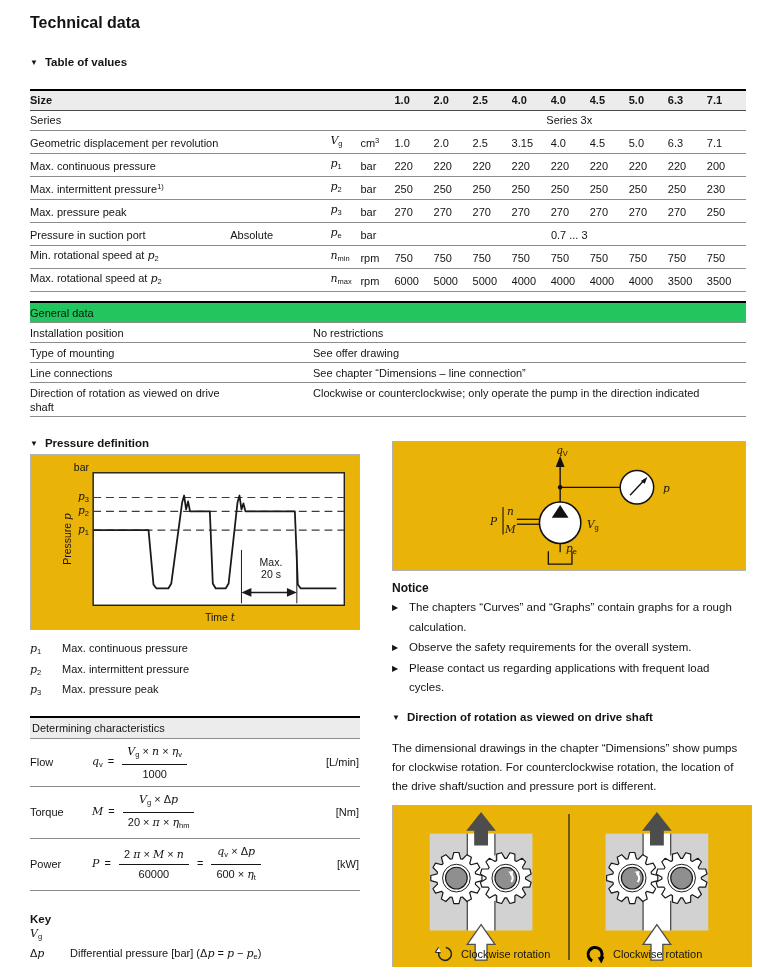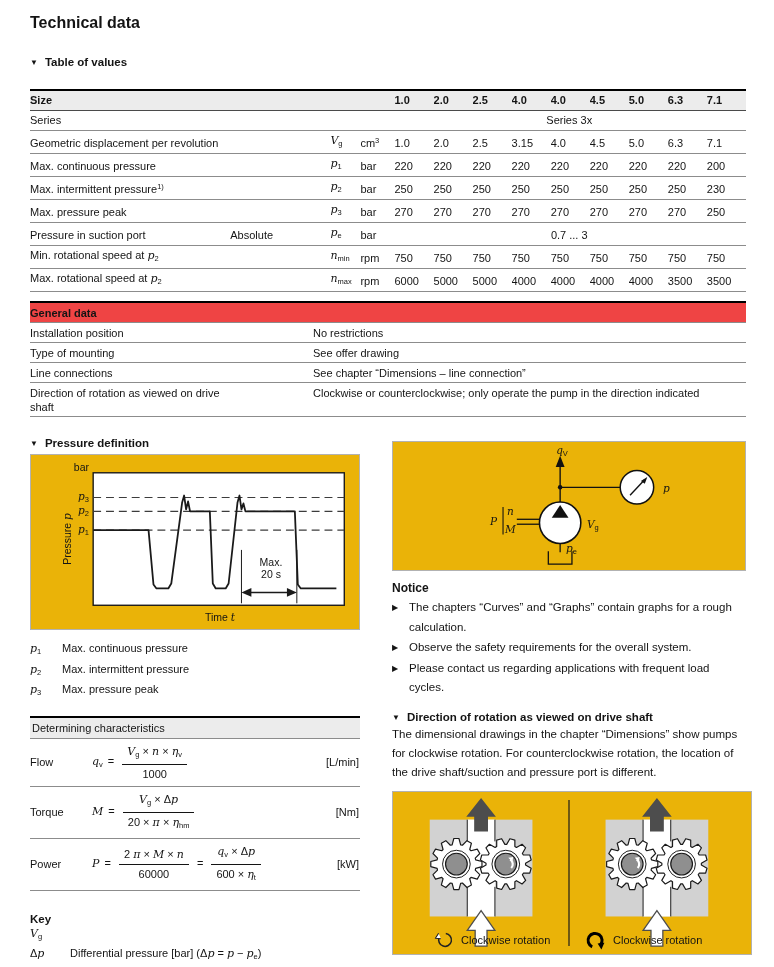--- a/index.html
+++ b/index.html
@@ -14,21 +14,21 @@
   sup{font-size:7.5px;vertical-align:4px;}
   table{border-collapse:collapse;table-layout:fixed;}
   
   #tov{width:716px;margin-top:21px;border-top:2px solid #000;}
   #tov td{padding:3px 2px 3px 0;border-bottom:1px solid #8c8c8c;line-height:13px;vertical-align:bottom;overflow:hidden;white-space:nowrap;}
   #tov tr.hd td{background:#ececec;font-weight:bold;border-bottom:1px solid #4a4a4a;}
   #tov td.span{text-align:center;}
   
   #gd{width:716px;margin-top:9px;border-top:2px solid #000;}
   #gd td{padding:2.5px 0;border-bottom:1px solid #8c8c8c;line-height:14px;vertical-align:top;}
-  #gd tr.hd td{background:#ef4444;font-weight:bold;}
+  #gd tr.hd td{background:#22c55e;font-weight:normal;}
   #gd .lab-inner{display:block;max-width:215px;}
   
   .cols{display:flex;gap:32px;margin-top:20px;}
   .col-l{width:330px;flex:none;}
   .col-r{width:354px;flex:none;}
   .panel{position:relative;border:1px solid #b2b2b2;background:#eab308;box-sizing:border-box;}
   #chart-panel{width:330px;height:176px;margin-top:5px;}
   #pump-panel{width:354px;height:130px;margin-top:4px;}
   #gear-panel{width:360px;height:164px;margin-top:9px;}
   .panel svg{display:block;}
@@ -49,21 +49,21 @@
   .key{margin-top:22px;}
   .key-title{font-weight:bold;font-size:11.5px;}
   .key-row{display:flex;line-height:17px;}
   .key-sym{width:40px;flex:none;}
   
   .notice{margin-top:10px;}
   .notice-title{font-weight:bold;font-size:12px;}
   .notice ul{list-style:none;margin:3px 0 0 0;padding:0;}
   .notice li{position:relative;padding-left:17px;font-size:11.5px;line-height:19.5px;margin-top:1px;}
   .notice li .bullet{position:absolute;left:0;top:0;font-size:8px;line-height:19.5px;}
-  .dir-para{font-size:11.5px;line-height:19px;margin-top:2px;}
+  .dir-para{font-size:11.5px;line-height:19px;margin-top:16px;}
   .col-r .sec-head{margin-top:13px;}
   .rot-label{position:absolute;font-size:11px;display:flex;align-items:center;gap:6px;}
 </style>
 </head>
 <body>
 
 <div class="page">
 
   <h1>Technical data</h1>
 

